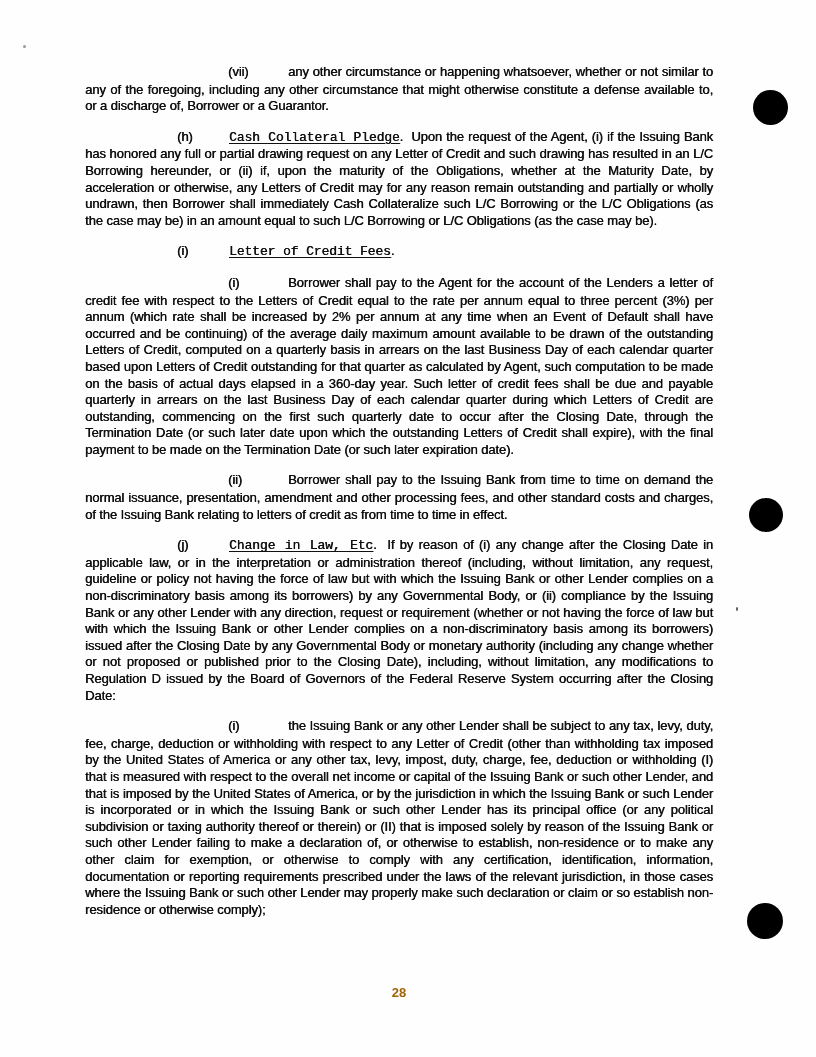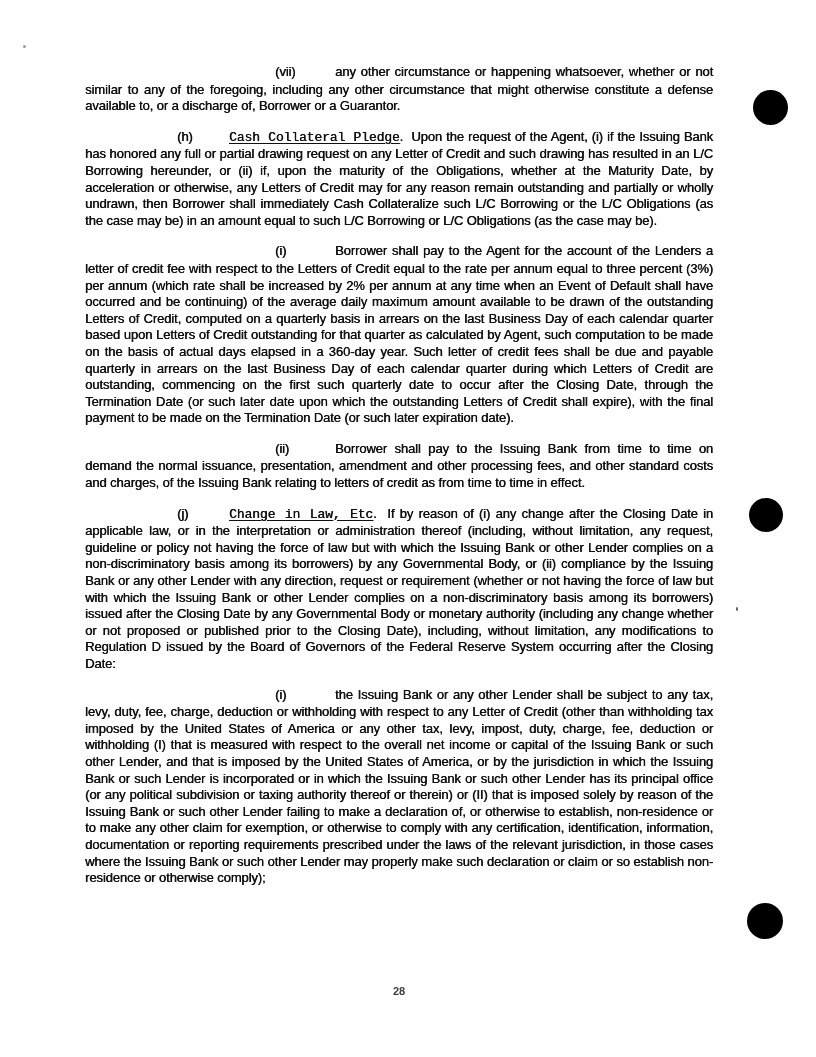--- a/index.html
+++ b/index.html
@@ -30,35 +30,35 @@
   .para {
     margin: 0 0 14px 0;
   }
   .para.lvl1 { text-indent: 92px; }
   .para.lvl2 { text-indent: 143px; }
   .plabel {
     display: inline-block;
     text-indent: 0;
   }
   .lvl1 .plabel { width: 52px; }
-  .lvl2 .plabel { width: 60px; margin-left: 47px; }
+  .lvl2 .plabel { width: 60px; }
   .pheading {
     text-decoration: underline;
     text-underline-offset: 2px;
     font-family: Liberation Mono, monospace;
   }
   .page-number {
     position: absolute;
     left: 85px;
     width: 628px;
     top: 985px;
     text-align: center;
-    font-size: 11px;
+    font-size: 13px;
     font-weight: bold;
-    color: #404040;
+    color: #a16207;
   }
   .punch-dot {
     position: absolute;
     background: #000000;
     border-radius: 50%;
   }
   .dot-1 { left: 753px; top: 90px;  width: 35px; height: 35px; }
   .dot-2 { left: 749px; top: 498px; width: 34px; height: 34px; }
   .dot-3 { left: 747px; top: 903px; width: 36px; height: 36px; }
   .speck {
@@ -73,20 +73,21 @@
 <body>
 
 <div class="page">
 
   <div class="body-text">
 
     <p class="para lvl2"><span class="plabel">(vii)</span><span class="pheading"></span><span class="ptext">any other circumstance or happening whatsoever, whether or not similar to any of the foregoing, including any other circumstance that might otherwise constitute a defense available to, or a discharge of, Borrower or a Guarantor.</span></p>
 
     <p class="para lvl1"><span class="plabel">(h)</span><span class="pheading">Cash Collateral Pledge</span><span class="ptext">.&nbsp; Upon the request of the Agent, (i) if the Issuing Bank has honored any full or partial drawing request on any Letter of Credit and such drawing has resulted in an L/C Borrowing hereunder, or (ii) if, upon the maturity of the Obligations, whether at the Maturity Date, by acceleration or otherwise, any Letters of Credit may for any reason remain outstanding and partially or wholly undrawn, then Borrower shall immediately Cash Collateralize such L/C Borrowing or the L/C Obligations (as the case may be) in an amount equal to such L/C Borrowing or L/C Obligations (as the case may be).</span></p>
 
+    <p class="para lvl1"><span class="plabel">(i)</span><span class="pheading">Letter of Credit Fees</span><span class="ptext">.</span></p>
 
     <p class="para lvl2"><span class="plabel">(i)</span><span class="pheading"></span><span class="ptext">Borrower shall pay to the Agent for the account of the Lenders a letter of credit fee with respect to the Letters of Credit equal to the rate per annum equal to three percent (3%) per annum (which rate shall be increased by 2% per annum at any time when an Event of Default shall have occurred and be continuing) of the average daily maximum amount available to be drawn of the outstanding Letters of Credit, computed on a quarterly basis in arrears on the last Business Day of each calendar quarter based upon Letters of Credit outstanding for that quarter as calculated by Agent, such computation to be made on the basis of actual days elapsed in a 360-day year. Such letter of credit fees shall be due and payable quarterly in arrears on the last Business Day of each calendar quarter during which Letters of Credit are outstanding, commencing on the first such quarterly date to occur after the Closing Date, through the Termination Date (or such later date upon which the outstanding Letters of Credit shall expire), with the final payment to be made on the Termination Date (or such later expiration date).</span></p>
 
     <p class="para lvl2"><span class="plabel">(ii)</span><span class="pheading"></span><span class="ptext">Borrower shall pay to the Issuing Bank from time to time on demand the normal issuance, presentation, amendment and other processing fees, and other standard costs and charges, of the Issuing Bank relating to letters of credit as from time to time in effect.</span></p>
 
     <p class="para lvl1"><span class="plabel">(j)</span><span class="pheading">Change in Law, Etc</span><span class="ptext">.&nbsp; If by reason of (i) any change after the Closing Date in applicable law, or in the interpretation or administration thereof (including, without limitation, any request, guideline or policy not having the force of law but with which the Issuing Bank or other Lender complies on a non-discriminatory basis among its borrowers) by any Governmental Body, or (ii) compliance by the Issuing Bank or any other Lender with any direction, request or requirement (whether or not having the force of law but with which the Issuing Bank or other Lender complies on a non-discriminatory basis among its borrowers) issued after the Closing Date by any Governmental Body or monetary authority (including any change whether or not proposed or published prior to the Closing Date), including, without limitation, any modifications to Regulation D issued by the Board of Governors of the Federal Reserve System occurring after the Closing Date:</span></p>
 
     <p class="para lvl2"><span class="plabel">(i)</span><span class="pheading"></span><span class="ptext">the Issuing Bank or any other Lender shall be subject to any tax, levy, duty, fee, charge, deduction or withholding with respect to any Letter of Credit (other than withholding tax imposed by the United States of America or any other tax, levy, impost, duty, charge, fee, deduction or withholding (I) that is measured with respect to the overall net income or capital of the Issuing Bank or such other Lender, and that is imposed by the United States of America, or by the jurisdiction in which the Issuing Bank or such Lender is incorporated or in which the Issuing Bank or such other Lender has its principal office (or any political subdivision or taxing authority thereof or therein) or (II) that is imposed solely by reason of the Issuing Bank or such other Lender failing to make a declaration of, or otherwise to establish, non-residence or to make any other claim for exemption, or otherwise to comply with any certification, identification, information, documentation or reporting requirements prescribed under the laws of the relevant jurisdiction, in those cases where the Issuing Bank or such other Lender may properly make such declaration or claim or so establish non-residence or otherwise comply);</span></p>
 
   </div>

